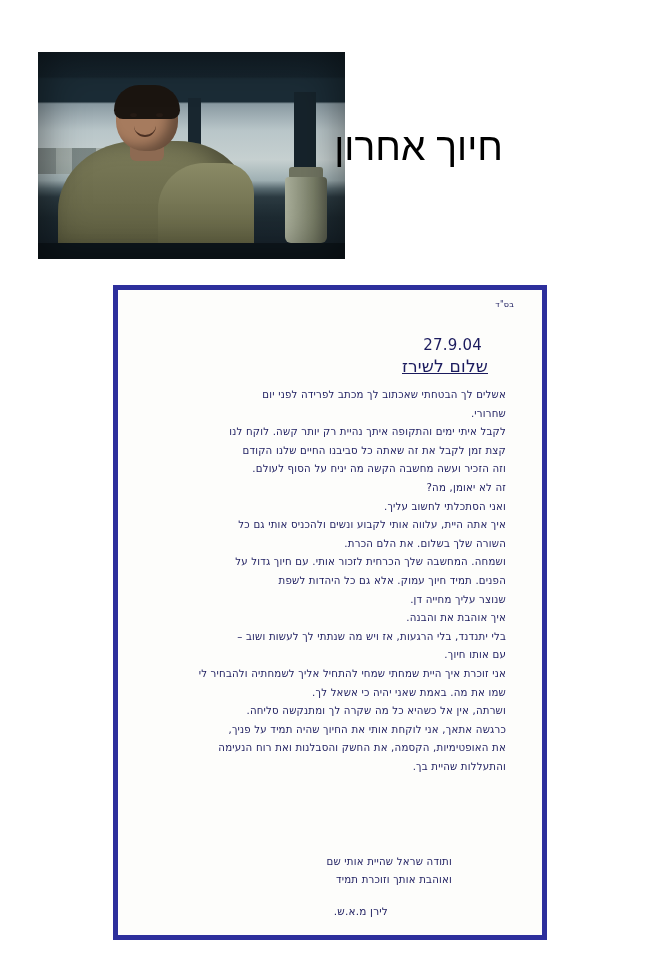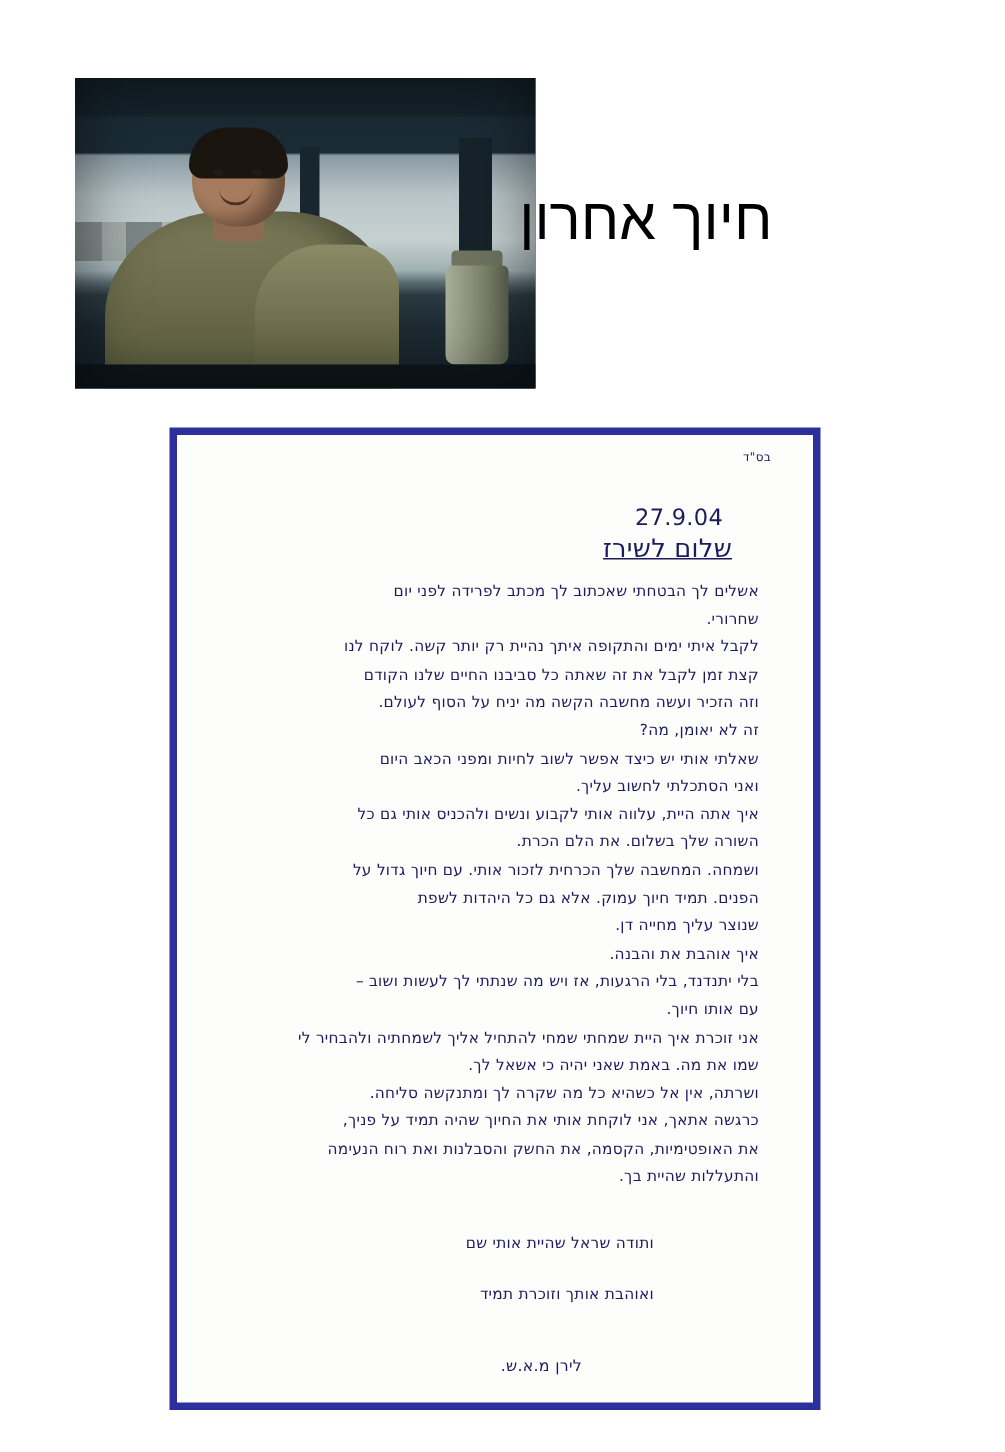--- a/index.html
+++ b/index.html
@@ -12,21 +12,21 @@
     width: 670px;
     height: 968px;
     position: relative;
     overflow: hidden;
     font-family: "Liberation Sans", sans-serif;
   }
 
   
   .top-section {
     position: absolute;
-    left: 12px;
+    left: 0;
     top: 0;
     width: 545px;
     height: 278px;
   }
 
   .photo-frame {
     position: absolute;
     left: 38px;
     top: 52px;
     width: 307px;
@@ -247,21 +247,21 @@
 
   .hw-sign {
     position: absolute;
     right: 90px;
     bottom: 46px;
     font-size: 10.2px;
     line-height: 18px;
     direction: rtl;
     text-align: right;
   }
-  .hw-sign p { margin: 16px; white-space: nowrap; }
+  .hw-sign p { margin: 0; white-space: nowrap; }
   .hw-final {
     position: absolute;
     right: 154px;
     bottom: 18px;
     font-size: 10.5px;
   }
 </style>
 </head>
 <body>
 
@@ -296,21 +296,20 @@
     <div class="hw hw-date">27.9.04</div>
     <div class="hw hw-greeting">שלום לשירז</div>
 
     <div class="hw hw-body">
         <p>אשלים לך הבטחתי שאכתוב לך מכתב לפרידה לפני יום</p>
         <p>שחרורי.</p>
         <p>לקבל איתי ימים והתקופה איתך נהיית רק יותר קשה. לוקח לנו</p>
         <p>קצת זמן לקבל את זה שאתה כל סביבנו החיים שלנו הקודם</p>
         <p>וזה הזכיר ועשה מחשבה הקשה מה יניח על הסוף לעולם.</p>
         <p>זה לא יאומן, מה?</p>
-        <p>שאלתי אותי יש כיצד אפשר לשוב לחיות ומפני הכאב היום</p>
         <p>ואני הסתכלתי לחשוב עליך.</p>
         <p>איך אתה היית, עלווה אותי לקבוע ונשים ולהכניס אותי גם כל</p>
         <p>השורה שלך בשלום. את הלם הכרת.</p>
         <p>ושמחה. המחשבה שלך הכרחית לזכור אותי. עם חיוך גדול על</p>
         <p>הפנים. תמיד חיוך עמוק. אלא גם כל היהדות לשפת</p>
         <p>שנוצר עליך מחייה דן.</p>
         <p>איך אוהבת את והבנה.</p>
         <p>בלי יתנדנד, בלי הרגעות, אז ויש מה שנתתי לך לעשות ושוב –</p>
         <p>עם אותו חיוך.</p>
         <p>אני זוכרת איך היית שמחתי שמחי להתחיל אליך לשמחתיה ולהבחיר לי</p>

